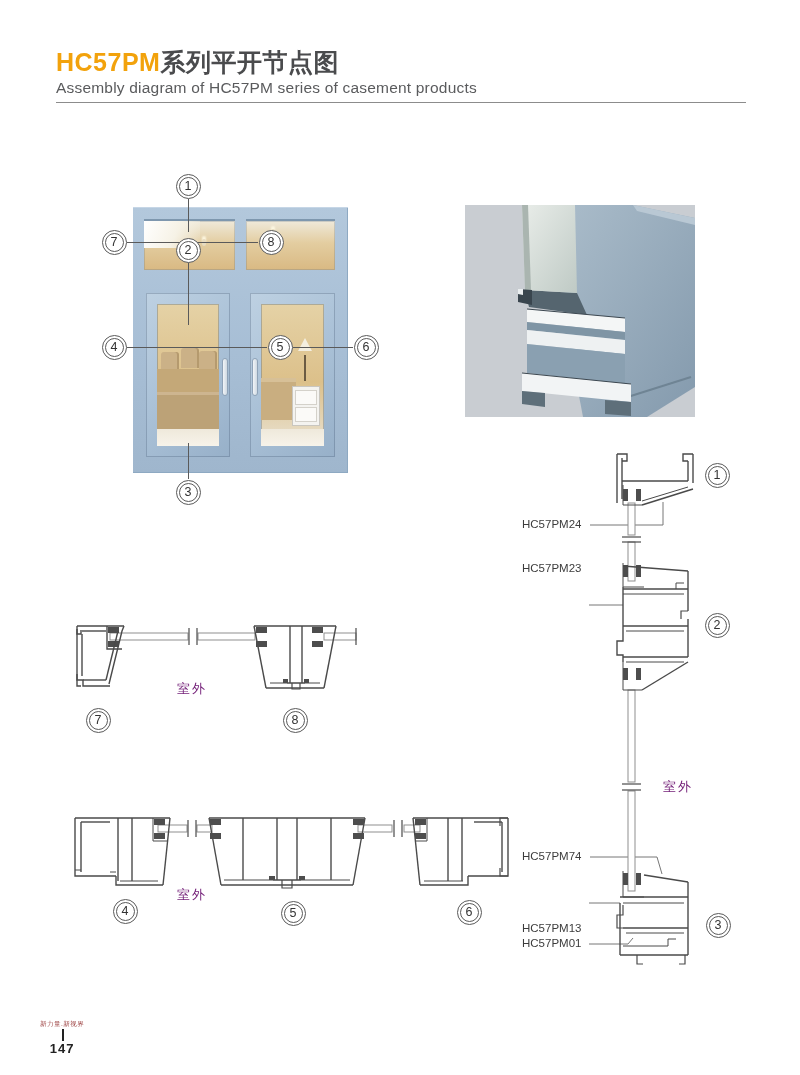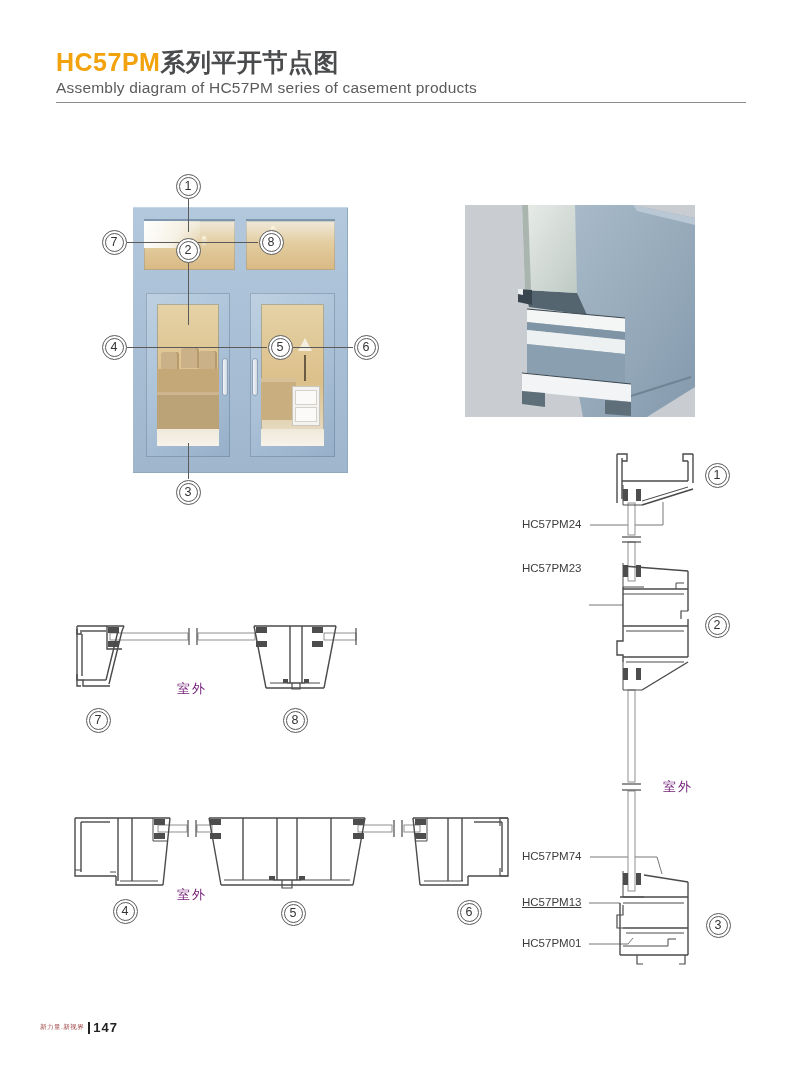--- a/index.html
+++ b/index.html
@@ -53,21 +53,21 @@
   
   .r3d { position:absolute; left:465px; top:205px; width:230px; height:212px; }
 
   
   .outdoor { position:absolute; font-size:13px; color:#701a75; letter-spacing:2px; }
   .plabel { position:absolute; width:66px; font-size:11.5px; color:#3c3c3c; text-align:left; white-space:nowrap; }
 
   .svgwrap { position:absolute; }
 
   
-  .foot { position:absolute; left:40px; top:1020px; display:flex; align-items:center; }
+  .foot { position:absolute; left:40px; top:1020px; display:flex; align-items:center;flex-direction:column; }
   .foot .slogan { font-size:6.5px; color:#a04848; letter-spacing:0.5px; }
   .foot .bar { display:inline-block; width:2px; height:12px; background:#222; margin:0 3px 0 4px; }
   .foot .pg { font-size:13px; font-weight:bold; color:#222; letter-spacing:1px; }
 </style>
 </head>
 <body>
 
 <div class="page">
 
   <div class="hdr">
@@ -402,21 +402,21 @@
       <path d="M192,462 V514"></path>
       <path d="M127,505 H172 V498 H180" stroke-width="1"></path>
       <path d="M124,514 H192"></path>
       <path d="M141,514 V523 H147" stroke-width="1.2"></path>
       <path d="M189,514 V523 H183" stroke-width="1.2"></path>
     </svg>
   </div>
   <div class="plabel" style="left:522px; top:518px;">HC57PM24</div>
   <div class="plabel" style="left:522px; top:562px;">HC57PM23</div>
   <div class="plabel" style="left:522px; top:850px;">HC57PM74</div>
-  <div class="plabel" style="left:522px; top:896px;text-decoration:underline;">HC57PM13</div>
+  <div class="plabel" style="left:522px; top:922px;">HC57PM13</div>
   <div class="plabel" style="left:522px; top:937px;">HC57PM01</div>
   <div class="outdoor" style="left:663px; top:778px;">室外</div>
   <div class="co" style="left:717px; top:475px;">
       <div class="ring">
         <span class="num">1</span>
       </div>
     </div>
   <div class="co" style="left:717px; top:625px;">
       <div class="ring">
         <span class="num">2</span>

